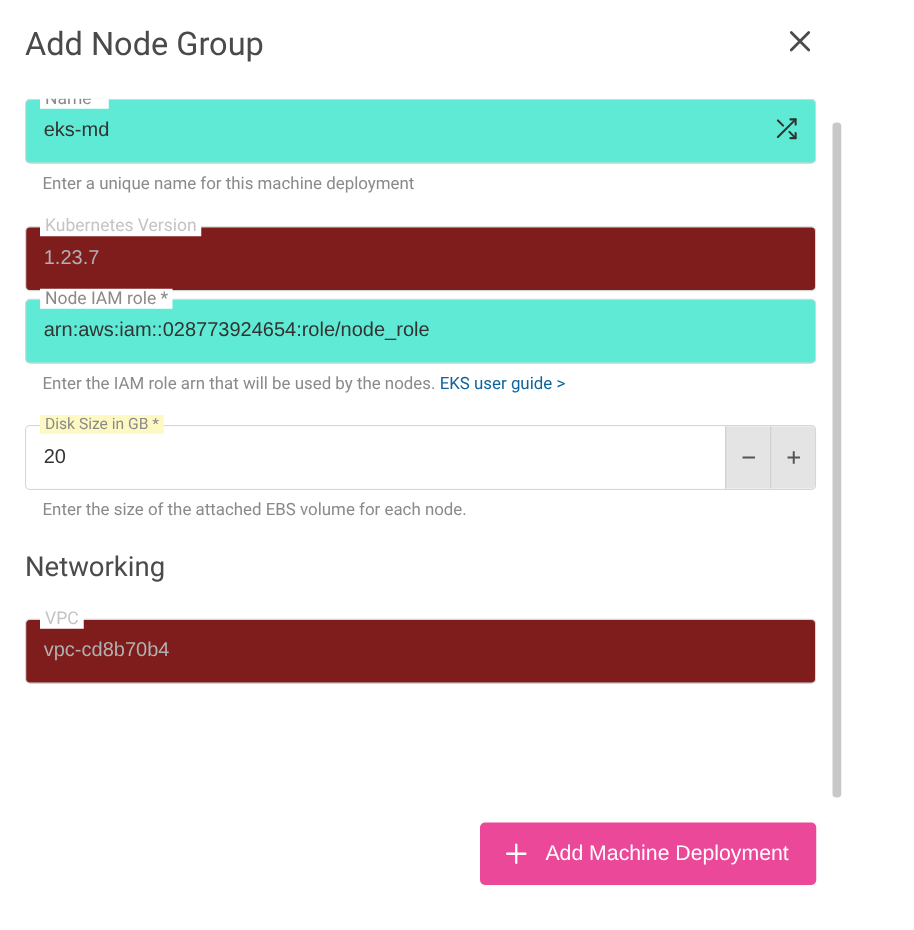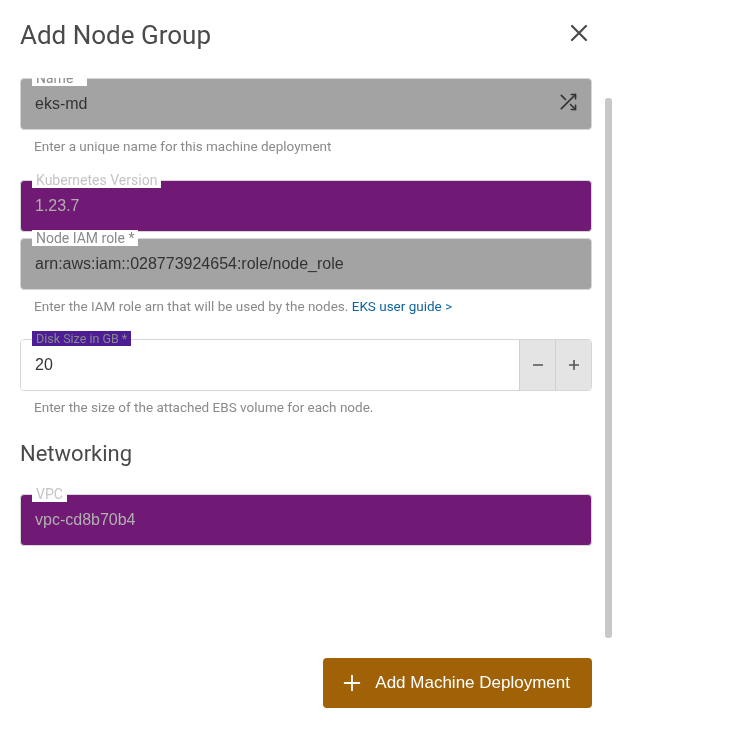--- a/index.html
+++ b/index.html
@@ -8,21 +8,21 @@
     padding: 0;
     font-family: -apple-system, BlinkMacSystemFont, "Segoe UI", Roboto, "Helvetica Neue", Arial, sans-serif;
     background: #fff;
     color: #333;
     width: 731px;
     height: 744px;
     overflow: hidden;
     position: relative;
   }
   .dialog {
-    width: 612px;
+    width: 673px;
     padding: 20px 20px 0 20px;
     position: relative;
     height: 100%;
   }
   .scroll-area {
     height: 640px;
     overflow: hidden;
   }
   .scrollbar-fake {
     position: absolute;
@@ -66,25 +66,25 @@
     color: #8a8a8a;
   }
   .field-input {
     width: 100%;
     border: 1px solid #d6d6d6;
     border-radius: 4px;
     padding: 16px 44px 16px 14px;
     font-size: 16px;
     color: #333;
     outline: none;
-    background: #a3a3a3;
+    background: #5eead4;
   }
   .field-input.disabled {
     color: #b0b0b0;
-    background: #701a75;
+    background: #7f1d1d;
   }
   .helper {
     font-size: 13.5px;
     color: #8a8a8a;
     margin: 8px 0 24px 14px;
     line-height: 1.3;
   }
   .helper a {
     color: #10649c;
     text-decoration: none;
@@ -121,38 +121,38 @@
     color: #555;
     cursor: pointer;
     display: flex;
     align-items: center;
     justify-content: center;
   }
   .stepper-label {
     position: absolute;
     top: -8px;
     left: 12px;
-    background: #4c1d95;
+    background: #fef9c3;
     padding: 0 4px;
     font-size: 12.5px;
     color: #8a8a8a;
     z-index: 2;
   }
   h2.section {
     font-size: 22px;
     font-weight: 400;
     color: #4a4a4a;
     margin: 8px 0 28px 0;
   }
   .field-label.light { color: #c4c4c4; }
   .cta-btn {
     position: absolute;
     right: 20px;
     bottom: 36px;
-    background: #a16207;
+    background: #ec4899;
     color: #fff;
     border: none;
     border-radius: 4px;
     padding: 14px 22px 14px 18px;
     font-size: 17px;
     display: flex;
     align-items: center;
     gap: 12px;
     cursor: pointer;
   }

